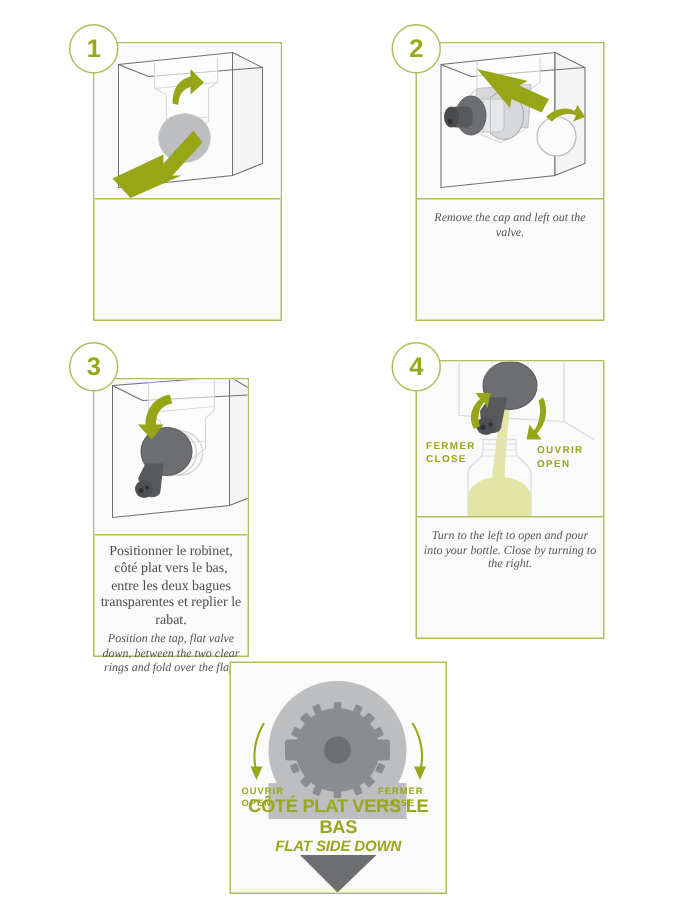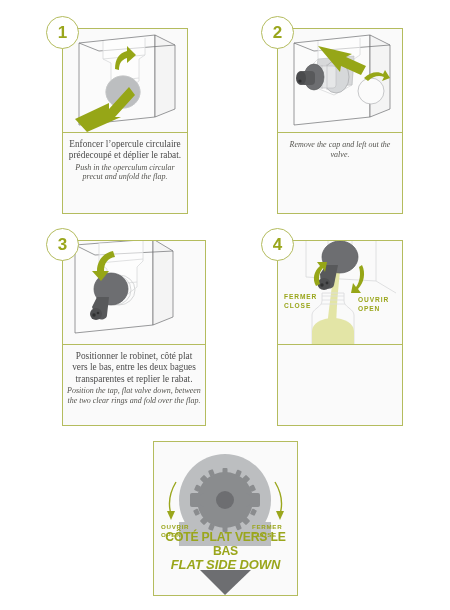--- a/index.html
+++ b/index.html
@@ -12,21 +12,21 @@
   }
   .sheet{position:relative;width:450px;height:610px;}
   .panel{
     position:absolute;
     background:#fafafa;
     border:1px solid #b4bc5e;
     box-sizing:border-box;
   }
   .panel.p1{left:62px;top:28px;width:126px;height:186px;}
   .panel.p2{left:277px;top:28px;width:126px;height:186px;}
-  .panel.p3{left:62px;top:240px;width:144px;height:186px;}
+  .panel.p3{left:62px;top:252px;width:104px;height:186px;}
   .panel.p4{left:277px;top:240px;width:126px;height:186px;}
 
   .art{
     position:relative;
     height:103px;
     border-bottom:1px solid #b4bc5e;
     overflow:hidden;
     background:#fafafa;
   }
   .art svg{position:absolute;left:0;top:0;}
@@ -91,21 +91,21 @@
     font-family:"Liberation Sans", sans-serif;
     font-weight:bold;
     font-size:12.2px;
     letter-spacing:-0.2px;
     line-height:14px;
   }
   .tagline .l2{
     font-family:"Liberation Sans", sans-serif;
     font-weight:bold;
     font-style:italic;
-    font-size:13px;
+    font-size:10px;
     letter-spacing:-0.1px;
     line-height:14px;
   }
 
   .hand{
     font-family:"Liberation Sans", sans-serif;
     font-size:6.2px;
     font-weight:bold;
     letter-spacing:0.7px;
     fill:#9aa61c;
@@ -136,24 +136,20 @@
         <line x1="40" y1="30" x2="82" y2="26" stroke="#d8d9da" stroke-width="0.8"></line>
         <line x1="48" y1="52" x2="76" y2="49" stroke="#d8d9da" stroke-width="0.8"></line>
 
         <ellipse cx="60" cy="63" rx="17" ry="16" fill="#bcbec0" stroke="#a7a9ac" stroke-width="0.8"></ellipse>
         <ellipse cx="60" cy="63" rx="17" ry="16" fill="none" stroke="#d1d3d4" stroke-width="0.6"></ellipse>
 
         <path d="M52,40 C52,30 56,24 64,22 L64,17 L73,26 L64,34 L64,29 C58,31 56,35 56,41 Z" fill="#96a617"></path>
 
         <path d="M12,90 L46,74 L46,80 L66,58 L72,66 L52,88 L58,88 L24,103 Z" fill="#96a617"></path>
       </svg>
-    </div>
-    <div class="cap">
-      <div class="fr">Enfoncer l’opercule circulaire prédecoupé et déplier le rabat.</div>
-      <div class="en">Push in the operculum circular precut and unfold the flap.</div>
     </div>
   </div>
   <div class="badge b1">1</div>
 
   <div class="panel p2">
     <div class="art">
       <svg width="124" height="103" viewBox="0 0 124 103">
         <polygon points="16,14 92,6 92,88 16,96" fill="#fbfbfb" stroke="#6d6e71" stroke-width="0.7"></polygon>
         <polygon points="92,6 112,16 112,80 92,88" fill="#f4f4f4" stroke="#6d6e71" stroke-width="0.7"></polygon>
         <line x1="16" y1="14" x2="36" y2="22" stroke="#6d6e71" stroke-width="0.7"></line>
@@ -244,20 +240,21 @@
 
         <path d="M84,24 C88,32 86,42 80,48 L83,52 L73,52 L75,42 L78,46 C82,41 83,32 81,26 Z" fill="#96a617"></path>
 
         <text class="hand4" x="6" y="58">FERMER</text>
         <text class="hand4" x="6" y="67">CLOSE</text>
         <text class="hand4" x="80" y="61">OUVRIR</text>
         <text class="hand4" x="80" y="70">OPEN</text>
       </svg>
     </div>
     <div class="cap">
+      <div class="en">Turn to the left to open and pour into your bottle. Close by turning to the right.</div>
     </div>
   </div>
   <div class="badge b4">4</div>
 
   <div class="bottom">
     <svg width="143" height="153" viewBox="0 0 143 153">
 
       <circle cx="71" cy="58" r="46" fill="#bcbec0"></circle>
       <rect x="25" y="80" width="92" height="24" fill="#bcbec0"></rect>
 

